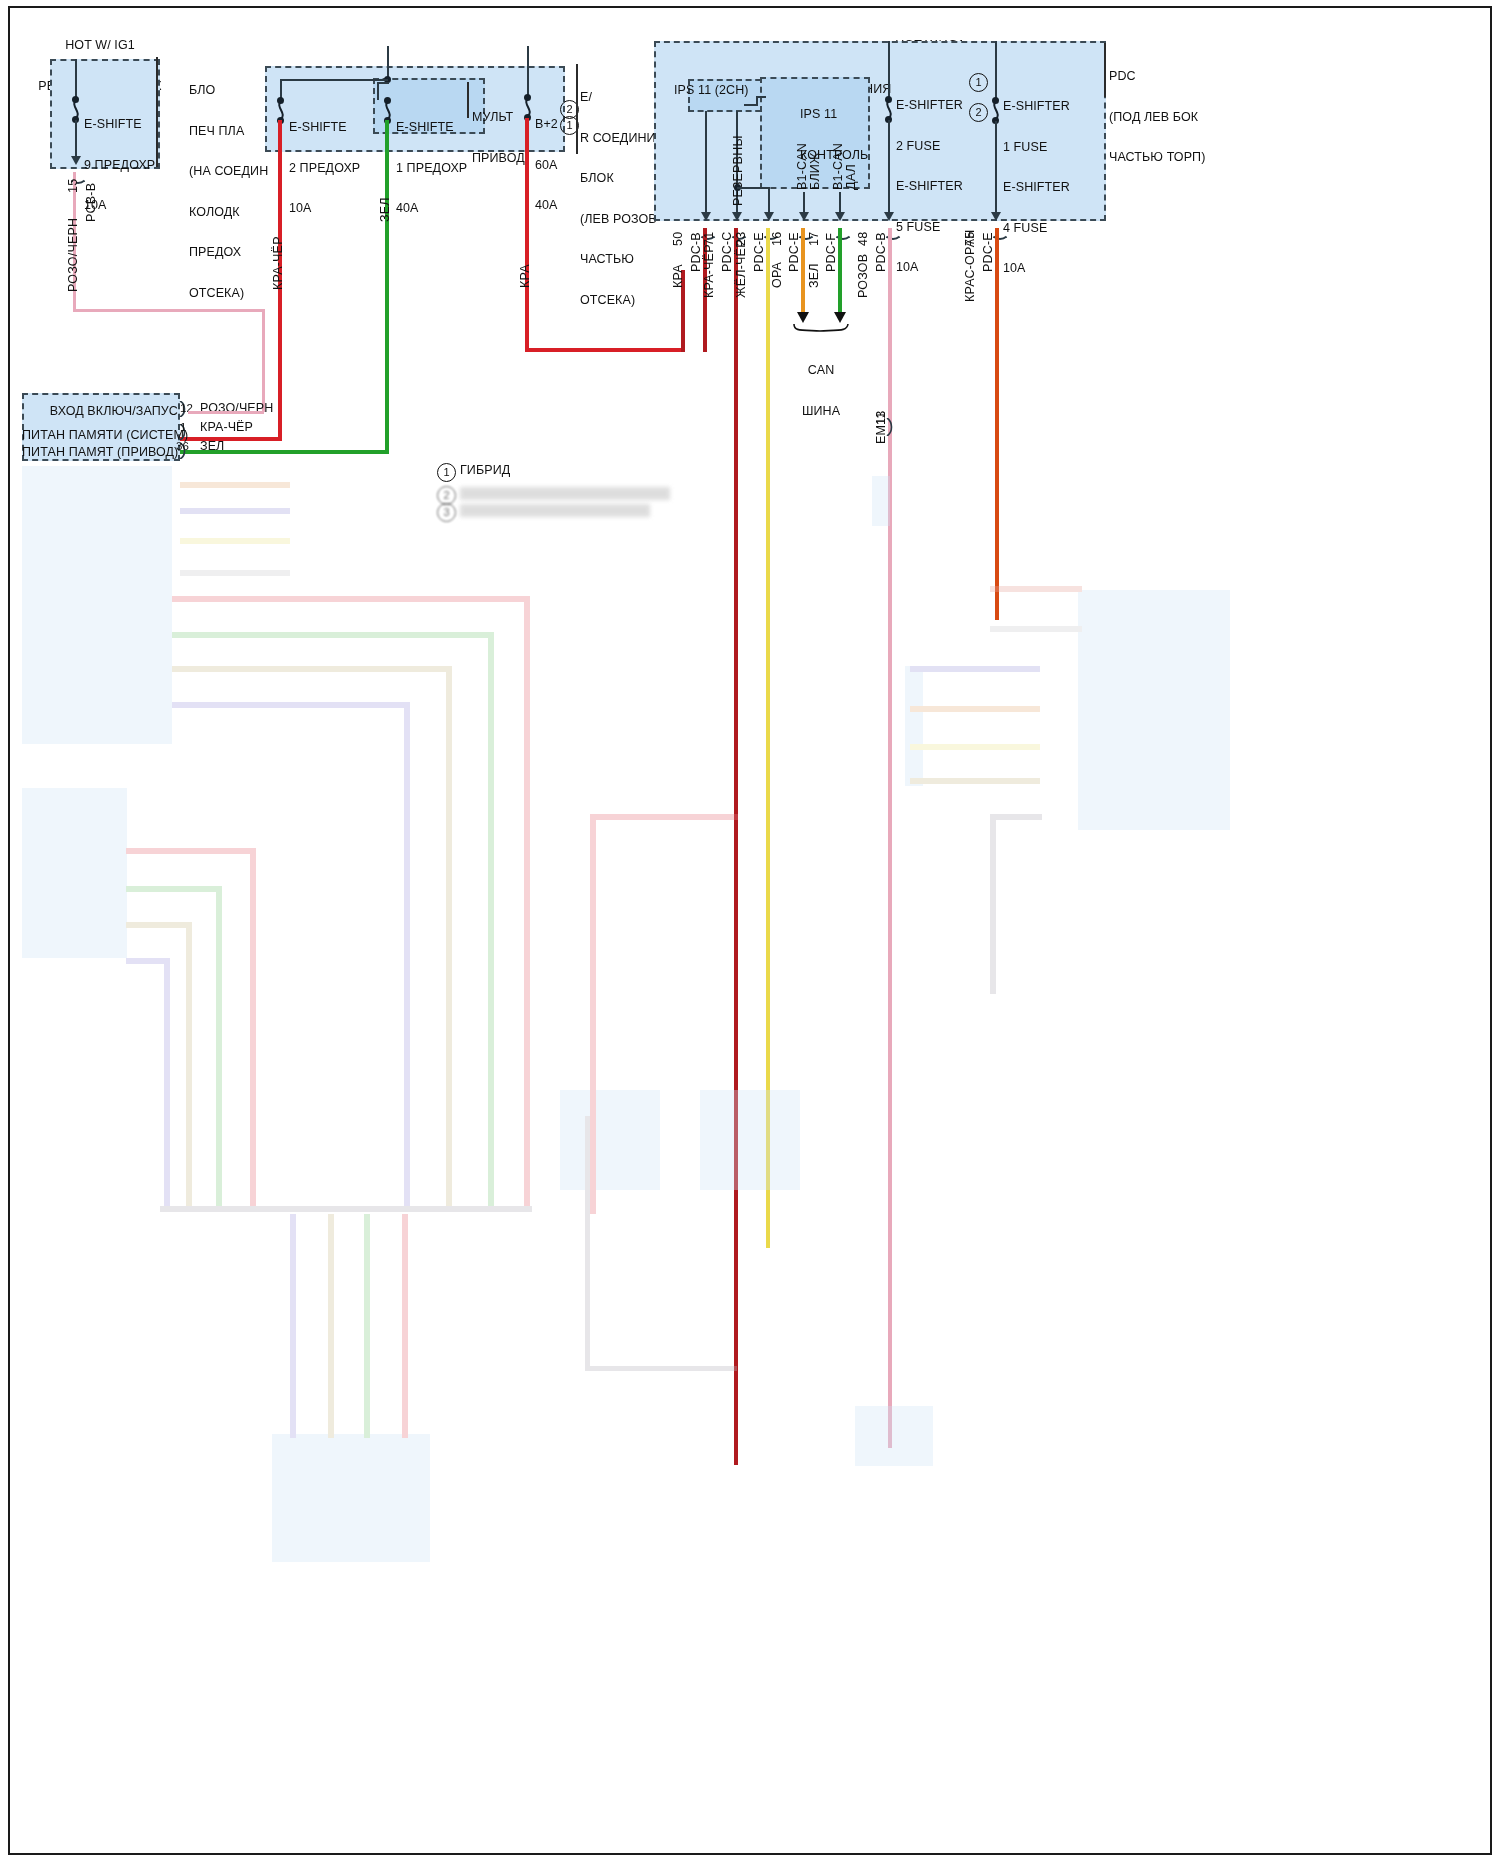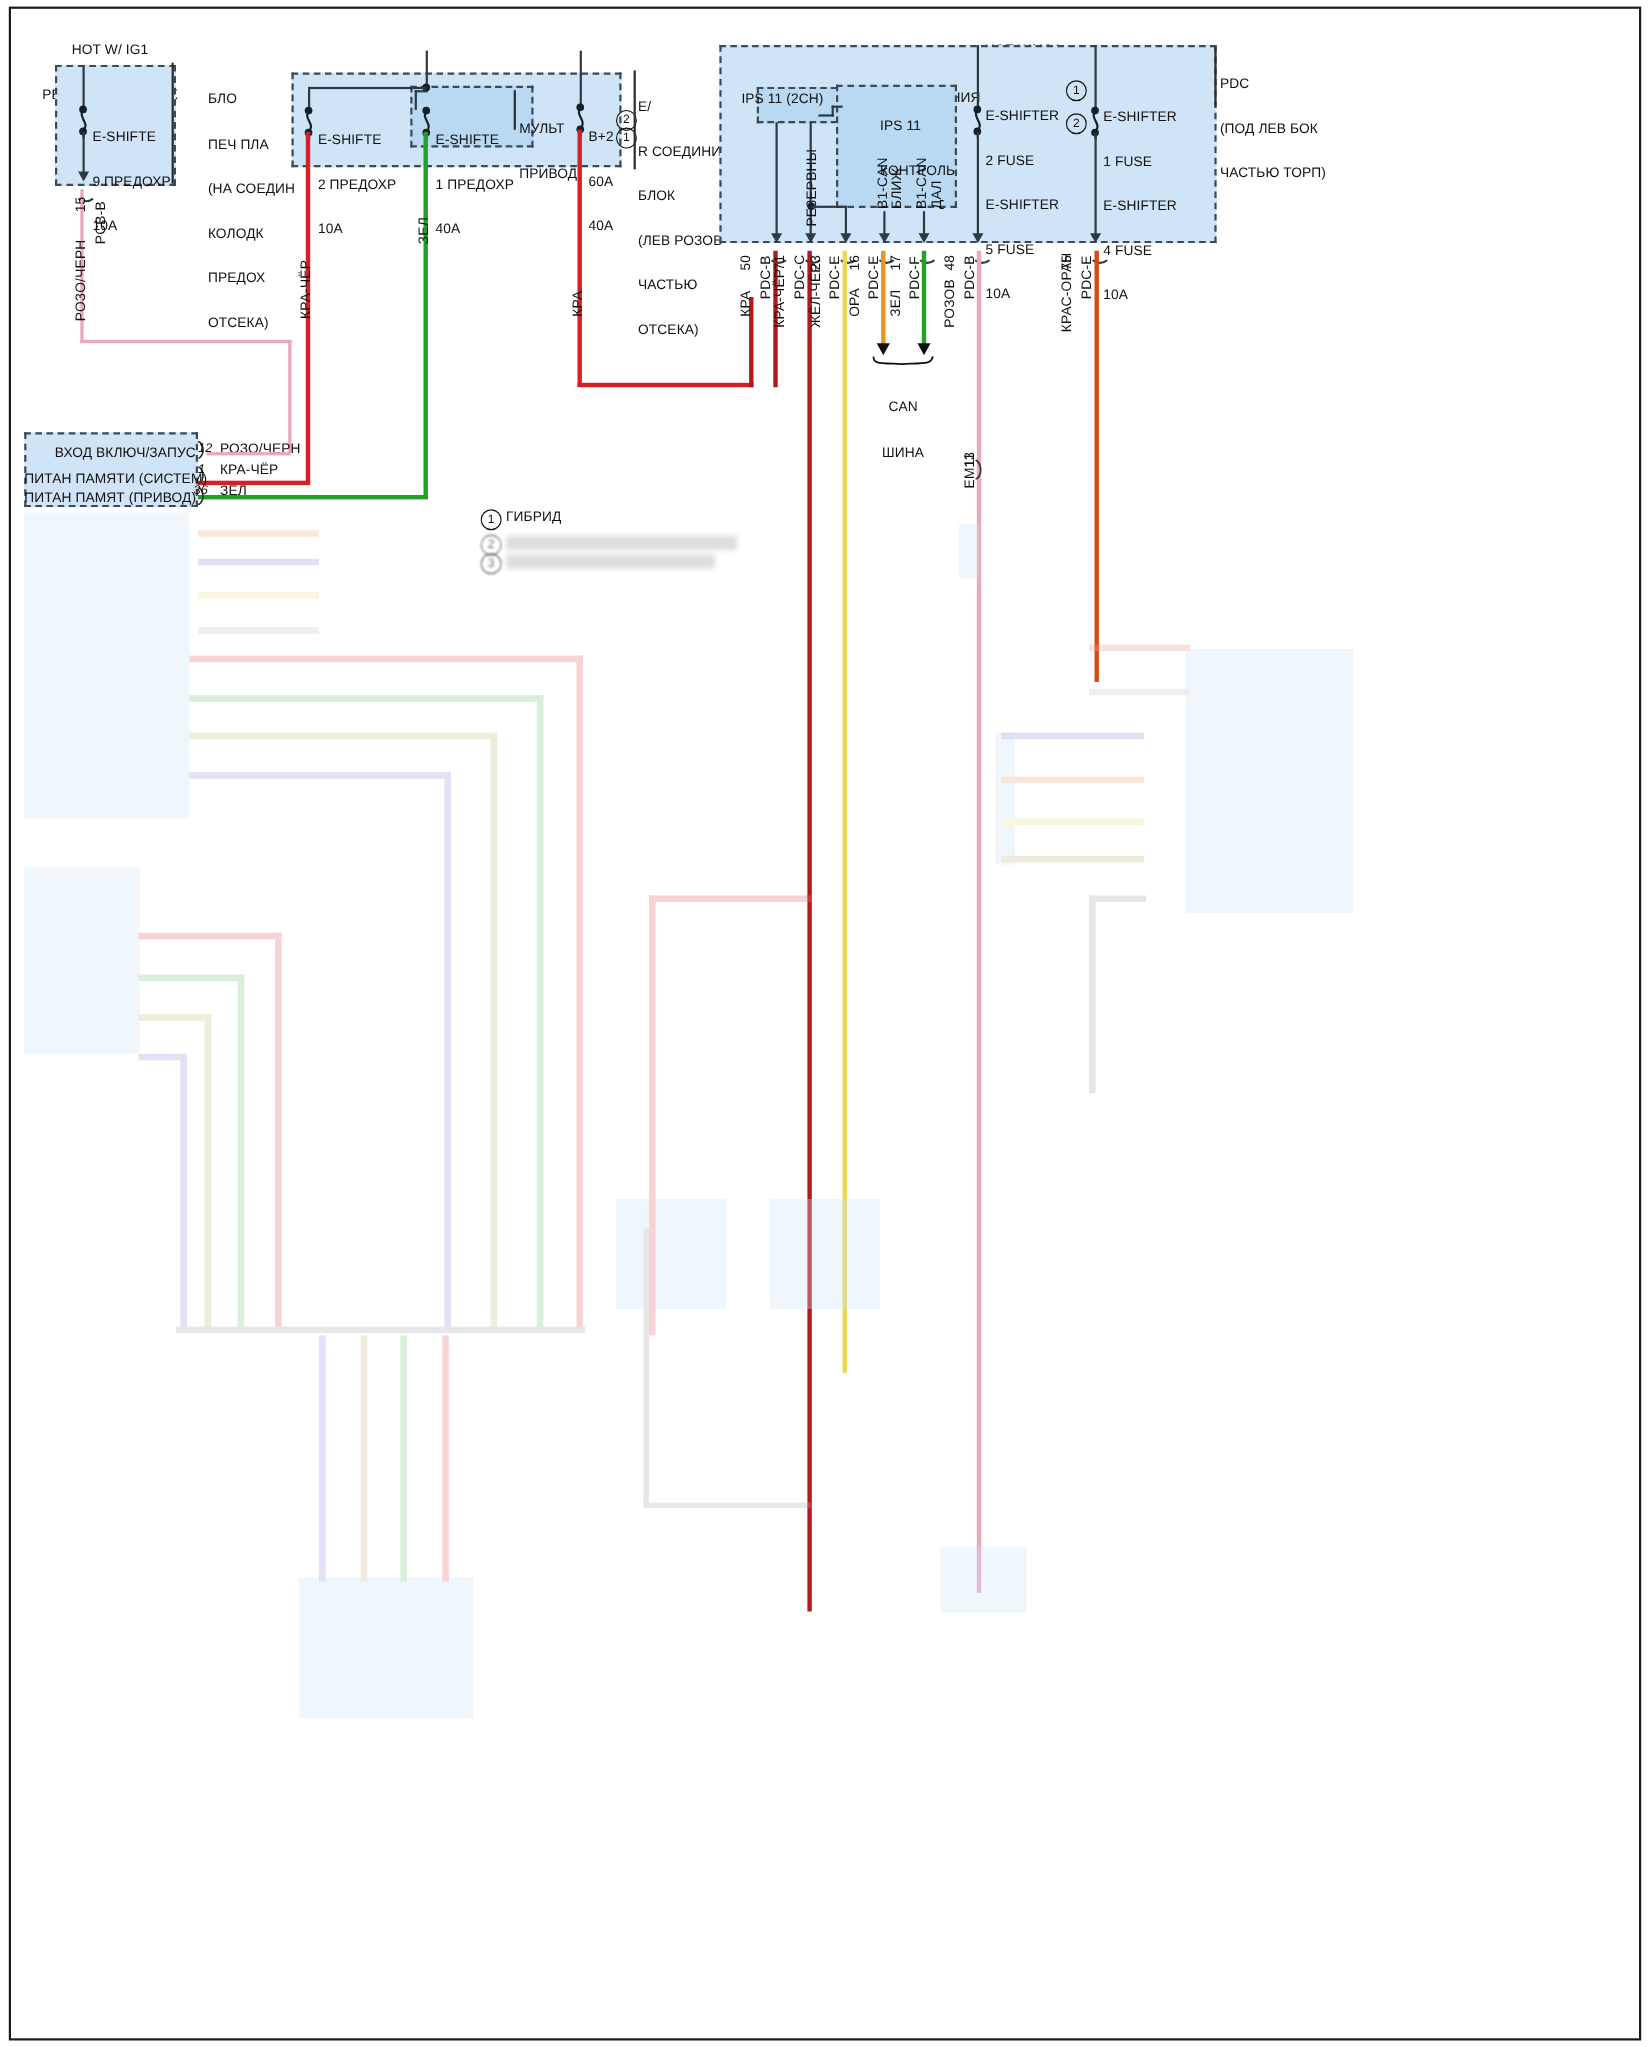--- a/index.html
+++ b/index.html
@@ -9,21 +9,21 @@
   #frame{position:absolute;left:8px;top:6px;width:1484px;height:1849px;border:2px solid #1a1a1a;box-sizing:border-box;}
   .blk{position:absolute;box-sizing:border-box;}
   
   .mod{background:#cfe4f6;border:2px dashed #3b4a55;}
   .mod2{background:#b9d8f2;border:2px dashed #3b4a55;}
   .modplain{background:#cfe4f6;border:none;}
   .txt{position:absolute;font-size:12.5px;color:#111;line-height:13.5px;white-space:pre;letter-spacing:.1px;}
   .txt.c{text-align:center;}
   .vtxt{position:absolute;font-size:12.5px;color:#111;white-space:nowrap;transform-origin:0 0;transform:rotate(-90deg);letter-spacing:.2px;}
   .wire{position:absolute;}
-  .lbl-sm{font-size:11.5px;font-style:italic;}
+  .lbl-sm{font-size:11.5px;}
   
   .brk{position:absolute;border-left:2px solid #2b2b2b;}
   .hline{position:absolute;background:#2b3a44;height:2px;}
   .vline{position:absolute;background:#2b3a44;width:2px;}
   .dot{position:absolute;width:7px;height:7px;border-radius:50%;background:#15202a;}
   .circnum{position:absolute;width:17px;height:17px;border:1.6px solid #111;border-radius:50%;font-size:11px;line-height:16px;text-align:center;color:#111;}
   
   .fuse{position:absolute;width:14px;height:26px;}
   
   .arrow{position:absolute;width:0;height:0;border-left:5px solid transparent;border-right:5px solid transparent;border-top:9px solid #2b3a44;}

